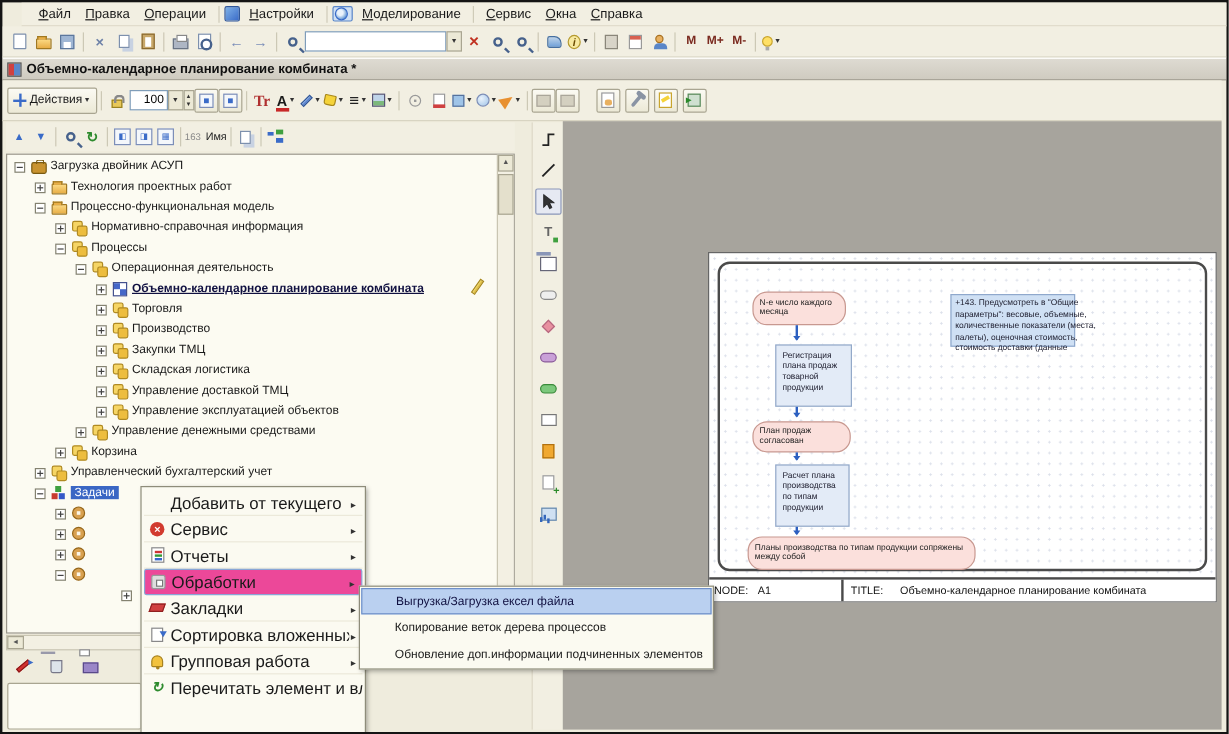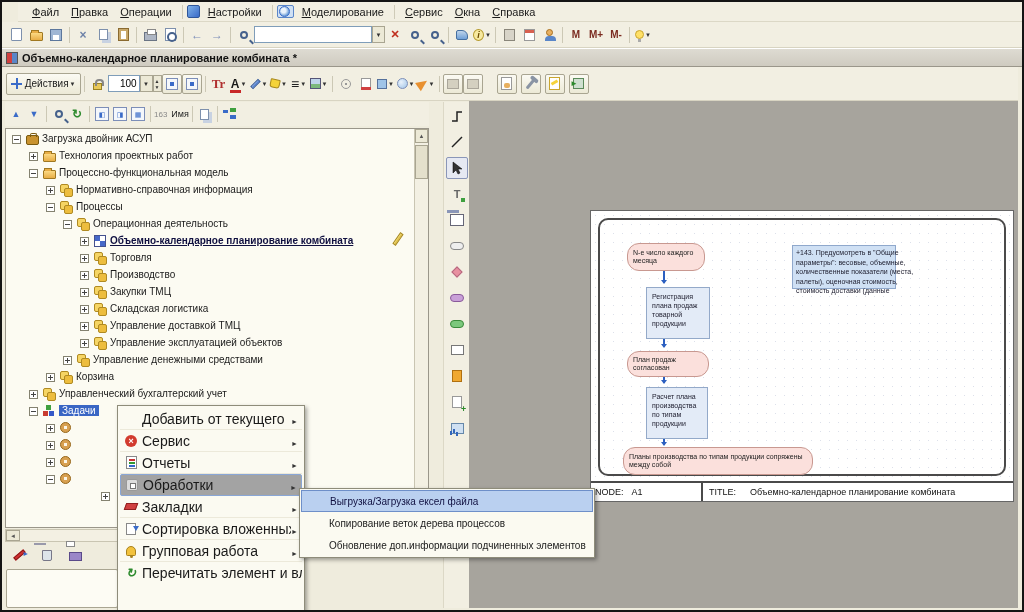--- a/index.html
+++ b/index.html
@@ -183,21 +183,21 @@
   .nodebar{position:absolute;left:0;bottom:0;width:100%;height:20px;border-top:2px solid #4a4a4a;display:flex;font-size:9px;color:#111;background:#fff}
   .nodecell{width:112px;border-right:2px solid #4a4a4a;padding:4px 0 0 4px;display:flex;gap:8px}
   .titlecell{flex:1;padding:4px 0 0 6px;display:flex;gap:14px}
 
   
   .cmenu{position:absolute;left:115px;top:403px;width:188px;height:210px;background:#FBFAF1;border:1px solid #8E8C7A;box-shadow:2px 2px 4px rgba(0,0,0,.35);z-index:50;padding-top:2px}
   .mitem{position:relative;height:22px;display:flex;align-items:center;border-bottom:1px solid #ECE9DA;margin:0 2px}
   .mitem:last-child{border-bottom:none}
   .mi-slot{width:22px;display:flex;align-items:center;justify-content:center;position:relative}
   .mlabel{font-size:14px;color:#1a1a1a;white-space:nowrap;overflow:hidden;flex:1}
-  .mitem.hl{background:#a3a3a3;border:1px solid #89A6D6;border-radius:2px}
+  .mitem.hl{background:#ec4899;border:1px solid #89A6D6;border-radius:2px}
   .marrow::after{content:"►";font-size:7px;color:#333;margin-right:4px}
   .mi{position:relative;display:inline-block}
   .mi-delete{width:12px;height:12px;background:#D23B2F;border-radius:50%;color:#fff;font-size:9px;text-align:center;line-height:12px;font-weight:bold}
   .mi-report{width:11px;height:13px;background:#fff;border:1px solid #888}
   .mi-report::before{content:"";position:absolute;left:2px;top:2px;width:6px;height:2px;background:#C33;box-shadow:0 3px 0 #393,0 6px 0 #36C}
   .mi-proc{width:12px;height:12px;background:#DDD;border:1px solid #999;border-radius:2px}
   .mi-proc::before{content:"";position:absolute;left:3px;top:3px;width:4px;height:4px;background:#fff;border:1px solid #777}
   .mi-bookmark{width:12px;height:7px;background:#D04040;border:1px solid #902020;transform:skewX(-20deg)}
   .mi-sort{width:10px;height:12px;background:#fff;border:1px solid #888}
   .mi-sort::after{content:"";position:absolute;right:-4px;bottom:0;border:3px solid transparent;border-top:5px solid #3A6BC8}

